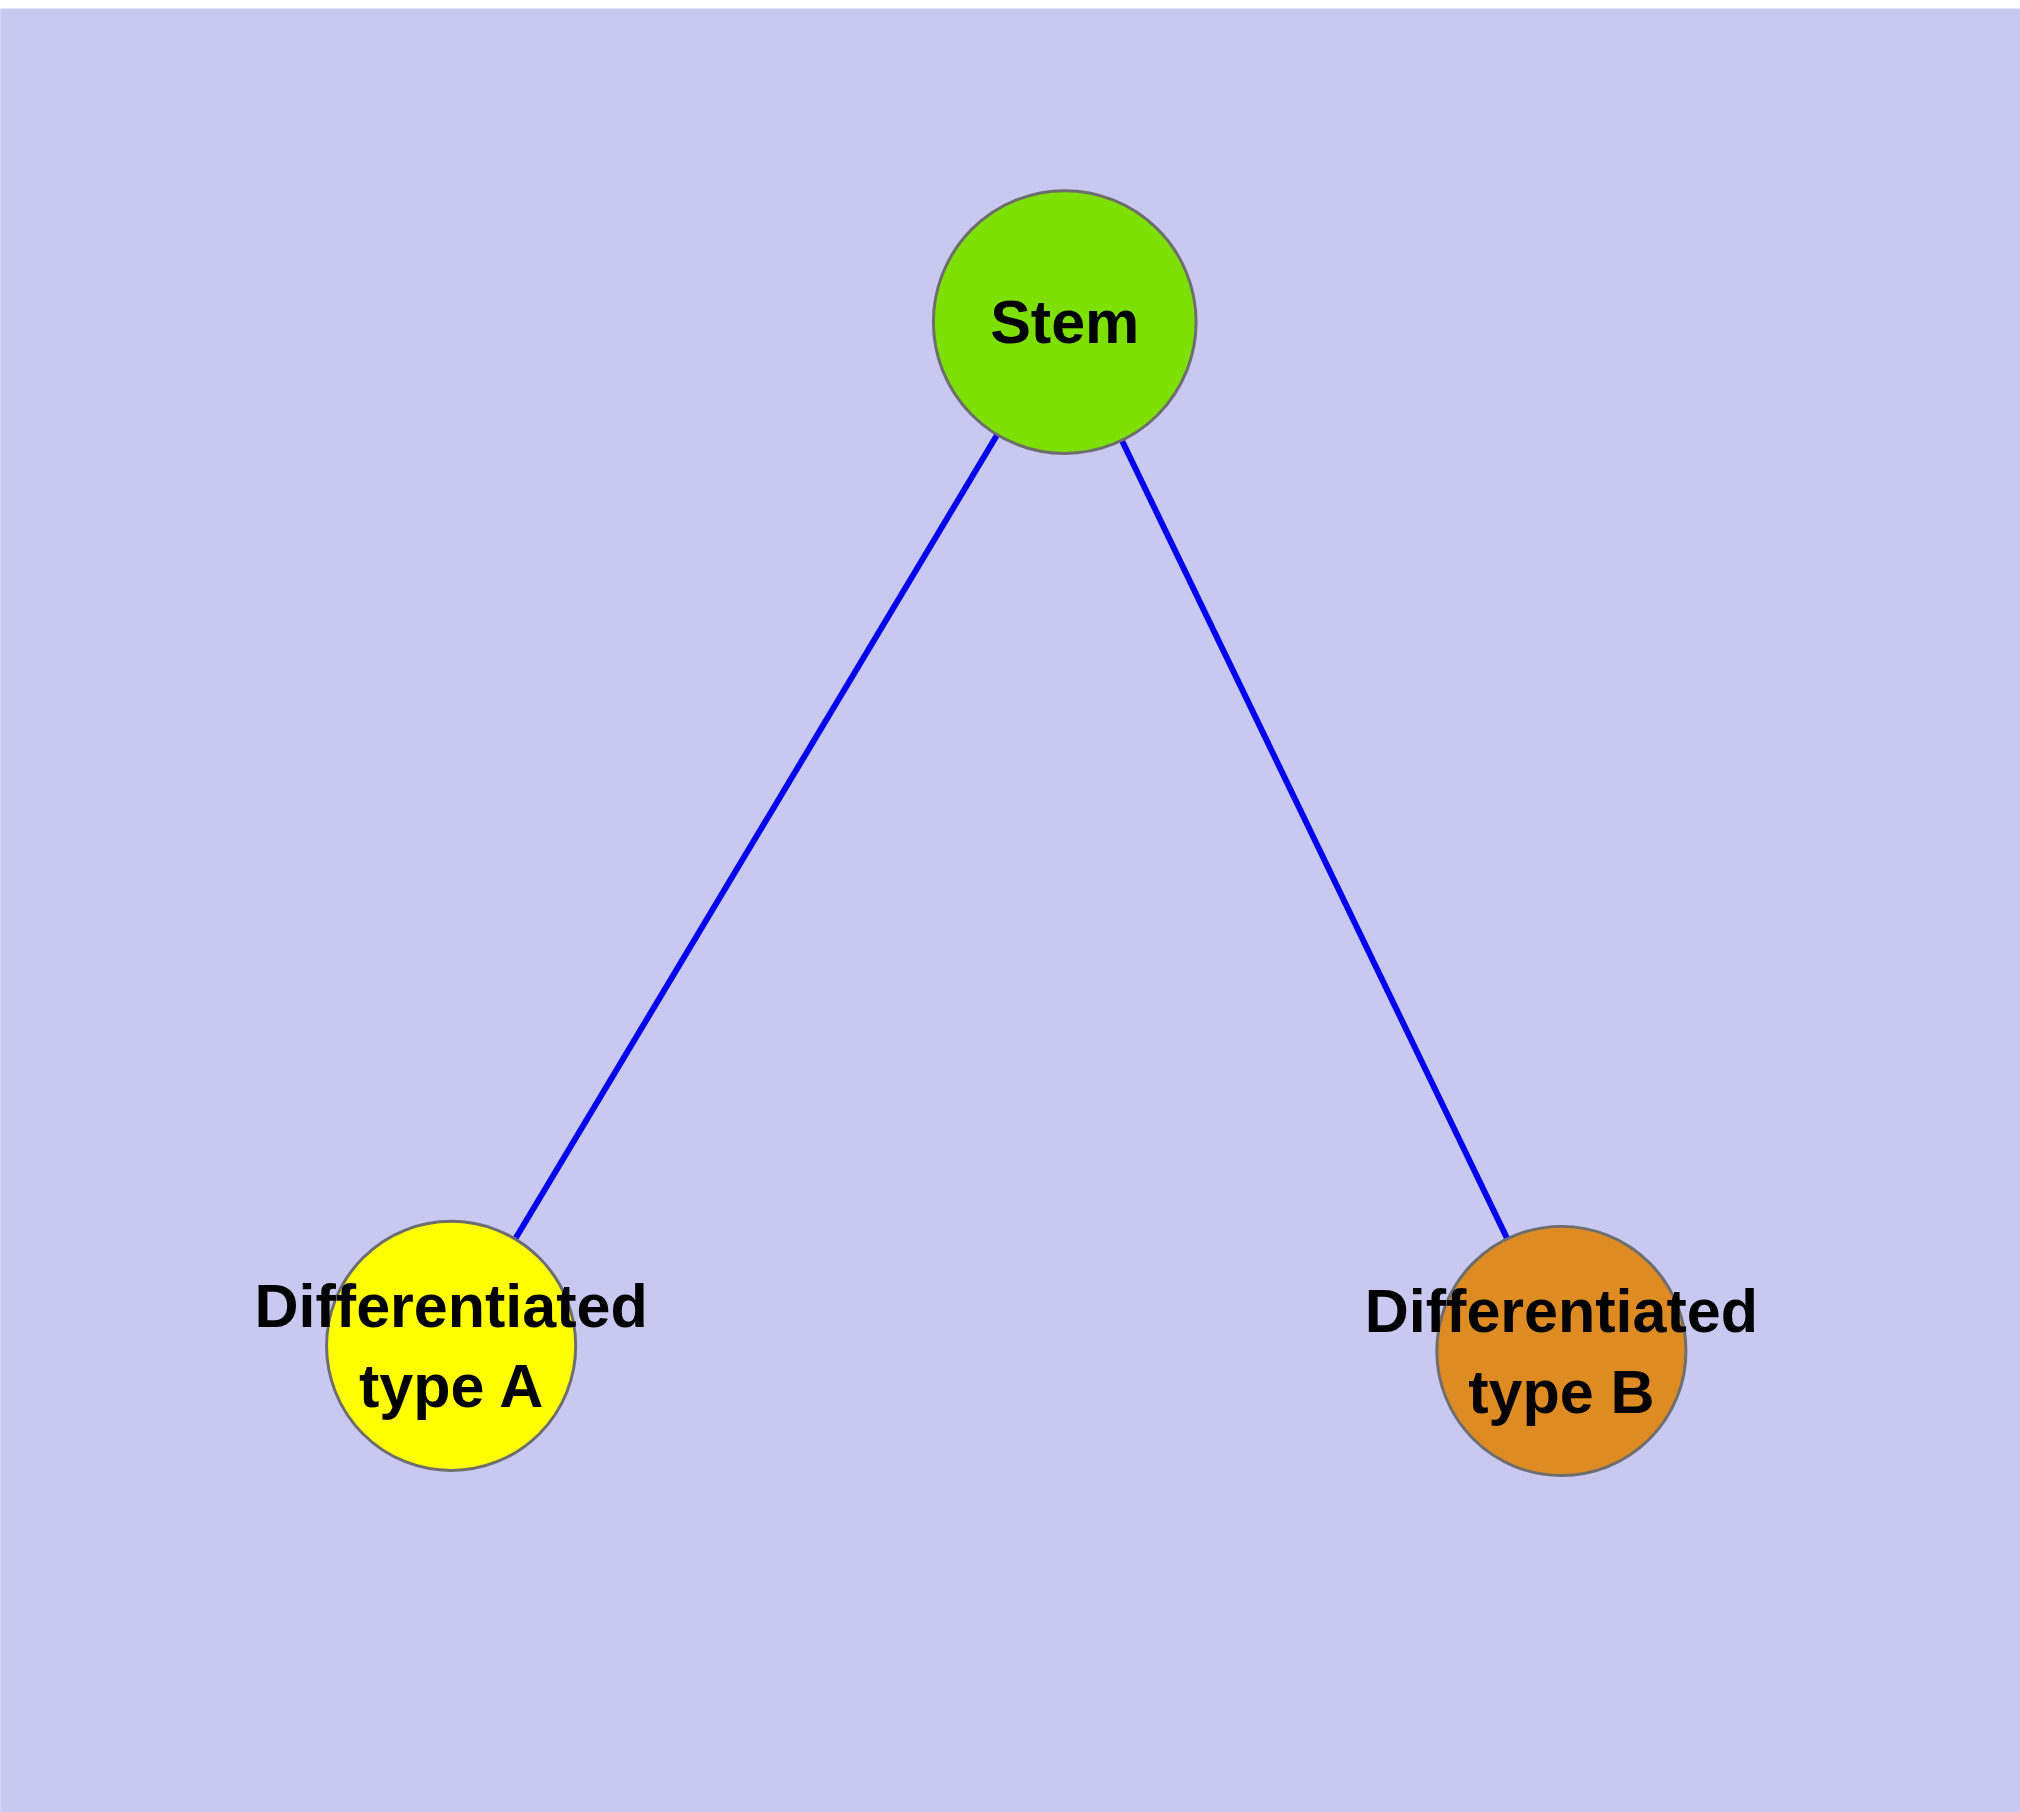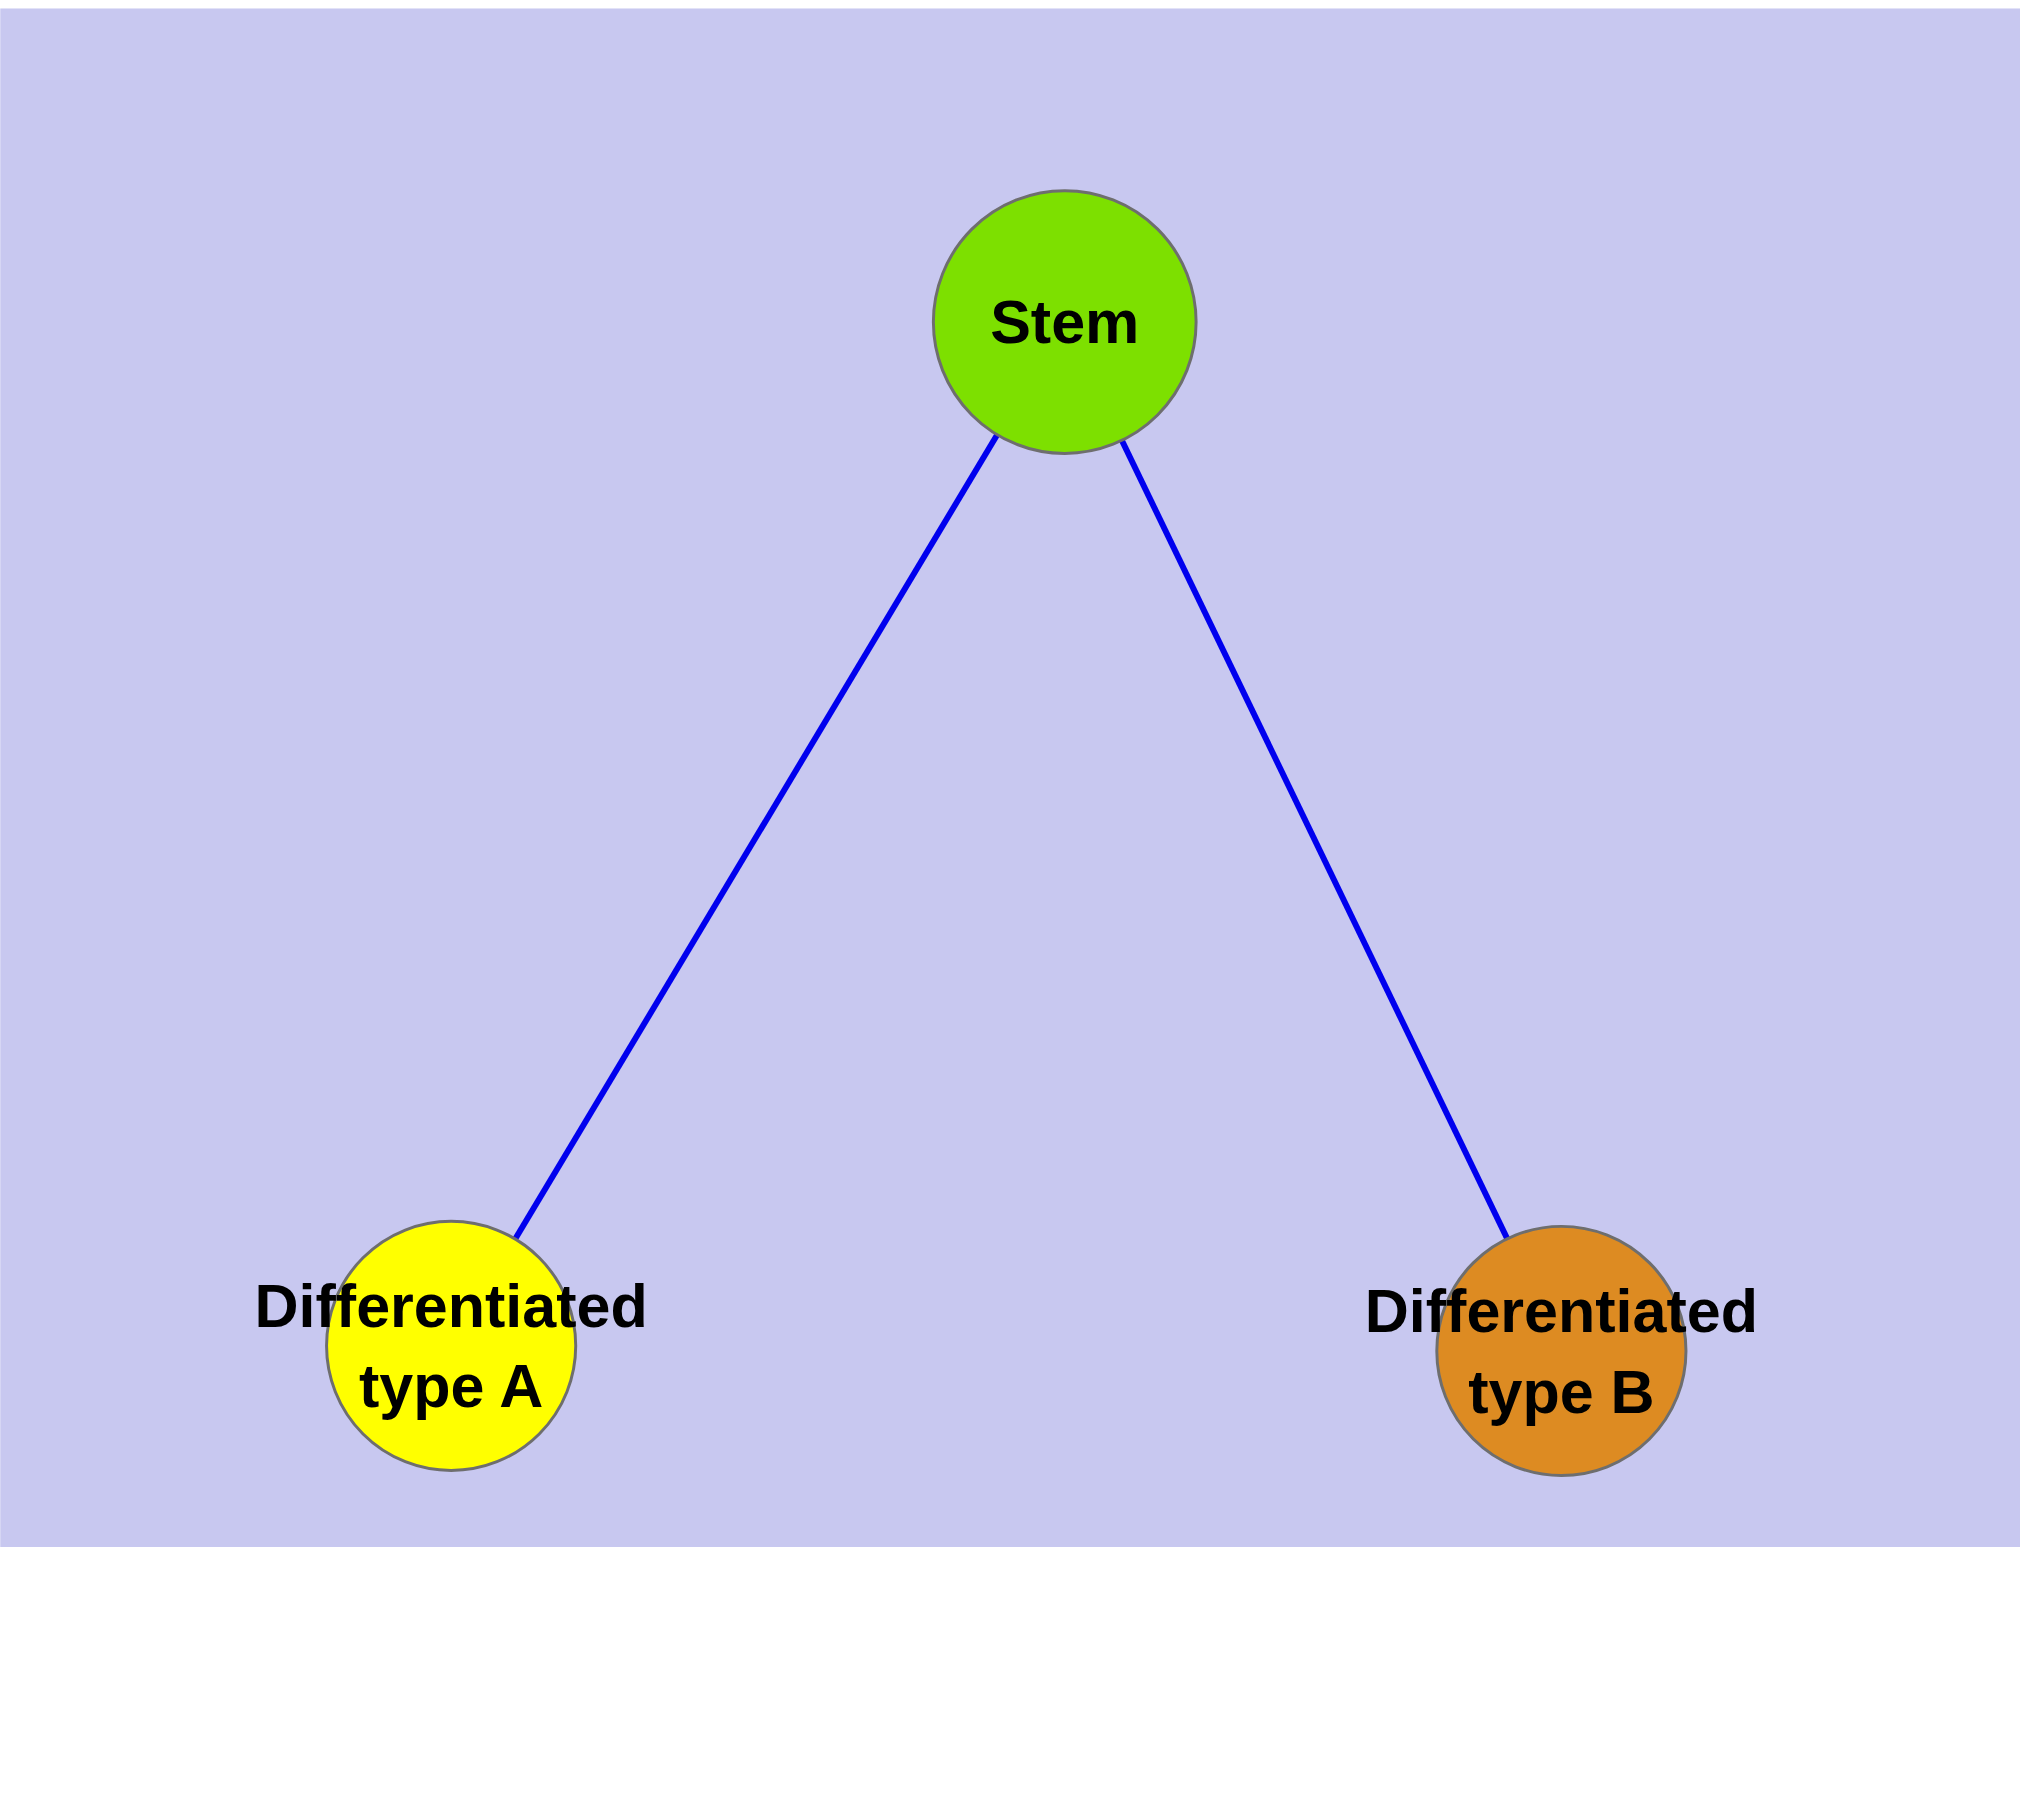--- a/index.html
+++ b/index.html
@@ -2,21 +2,21 @@
 <html style="font-size:13.6px"><head>
 <meta charset="utf-8">
 <style>
   html, body {
     margin: 0;
     padding: 0;
     background: #ffffff;
   }
   .stage {
     width: 2021px;
-    height: 1547px;
+    height: 1812px;
     position: relative;
     overflow: hidden;
   }
   svg {
     display: block;
   }
   text {
     font-family: "Liberation Sans", "DejaVu Sans", sans-serif;
     font-weight: bold;
   }

